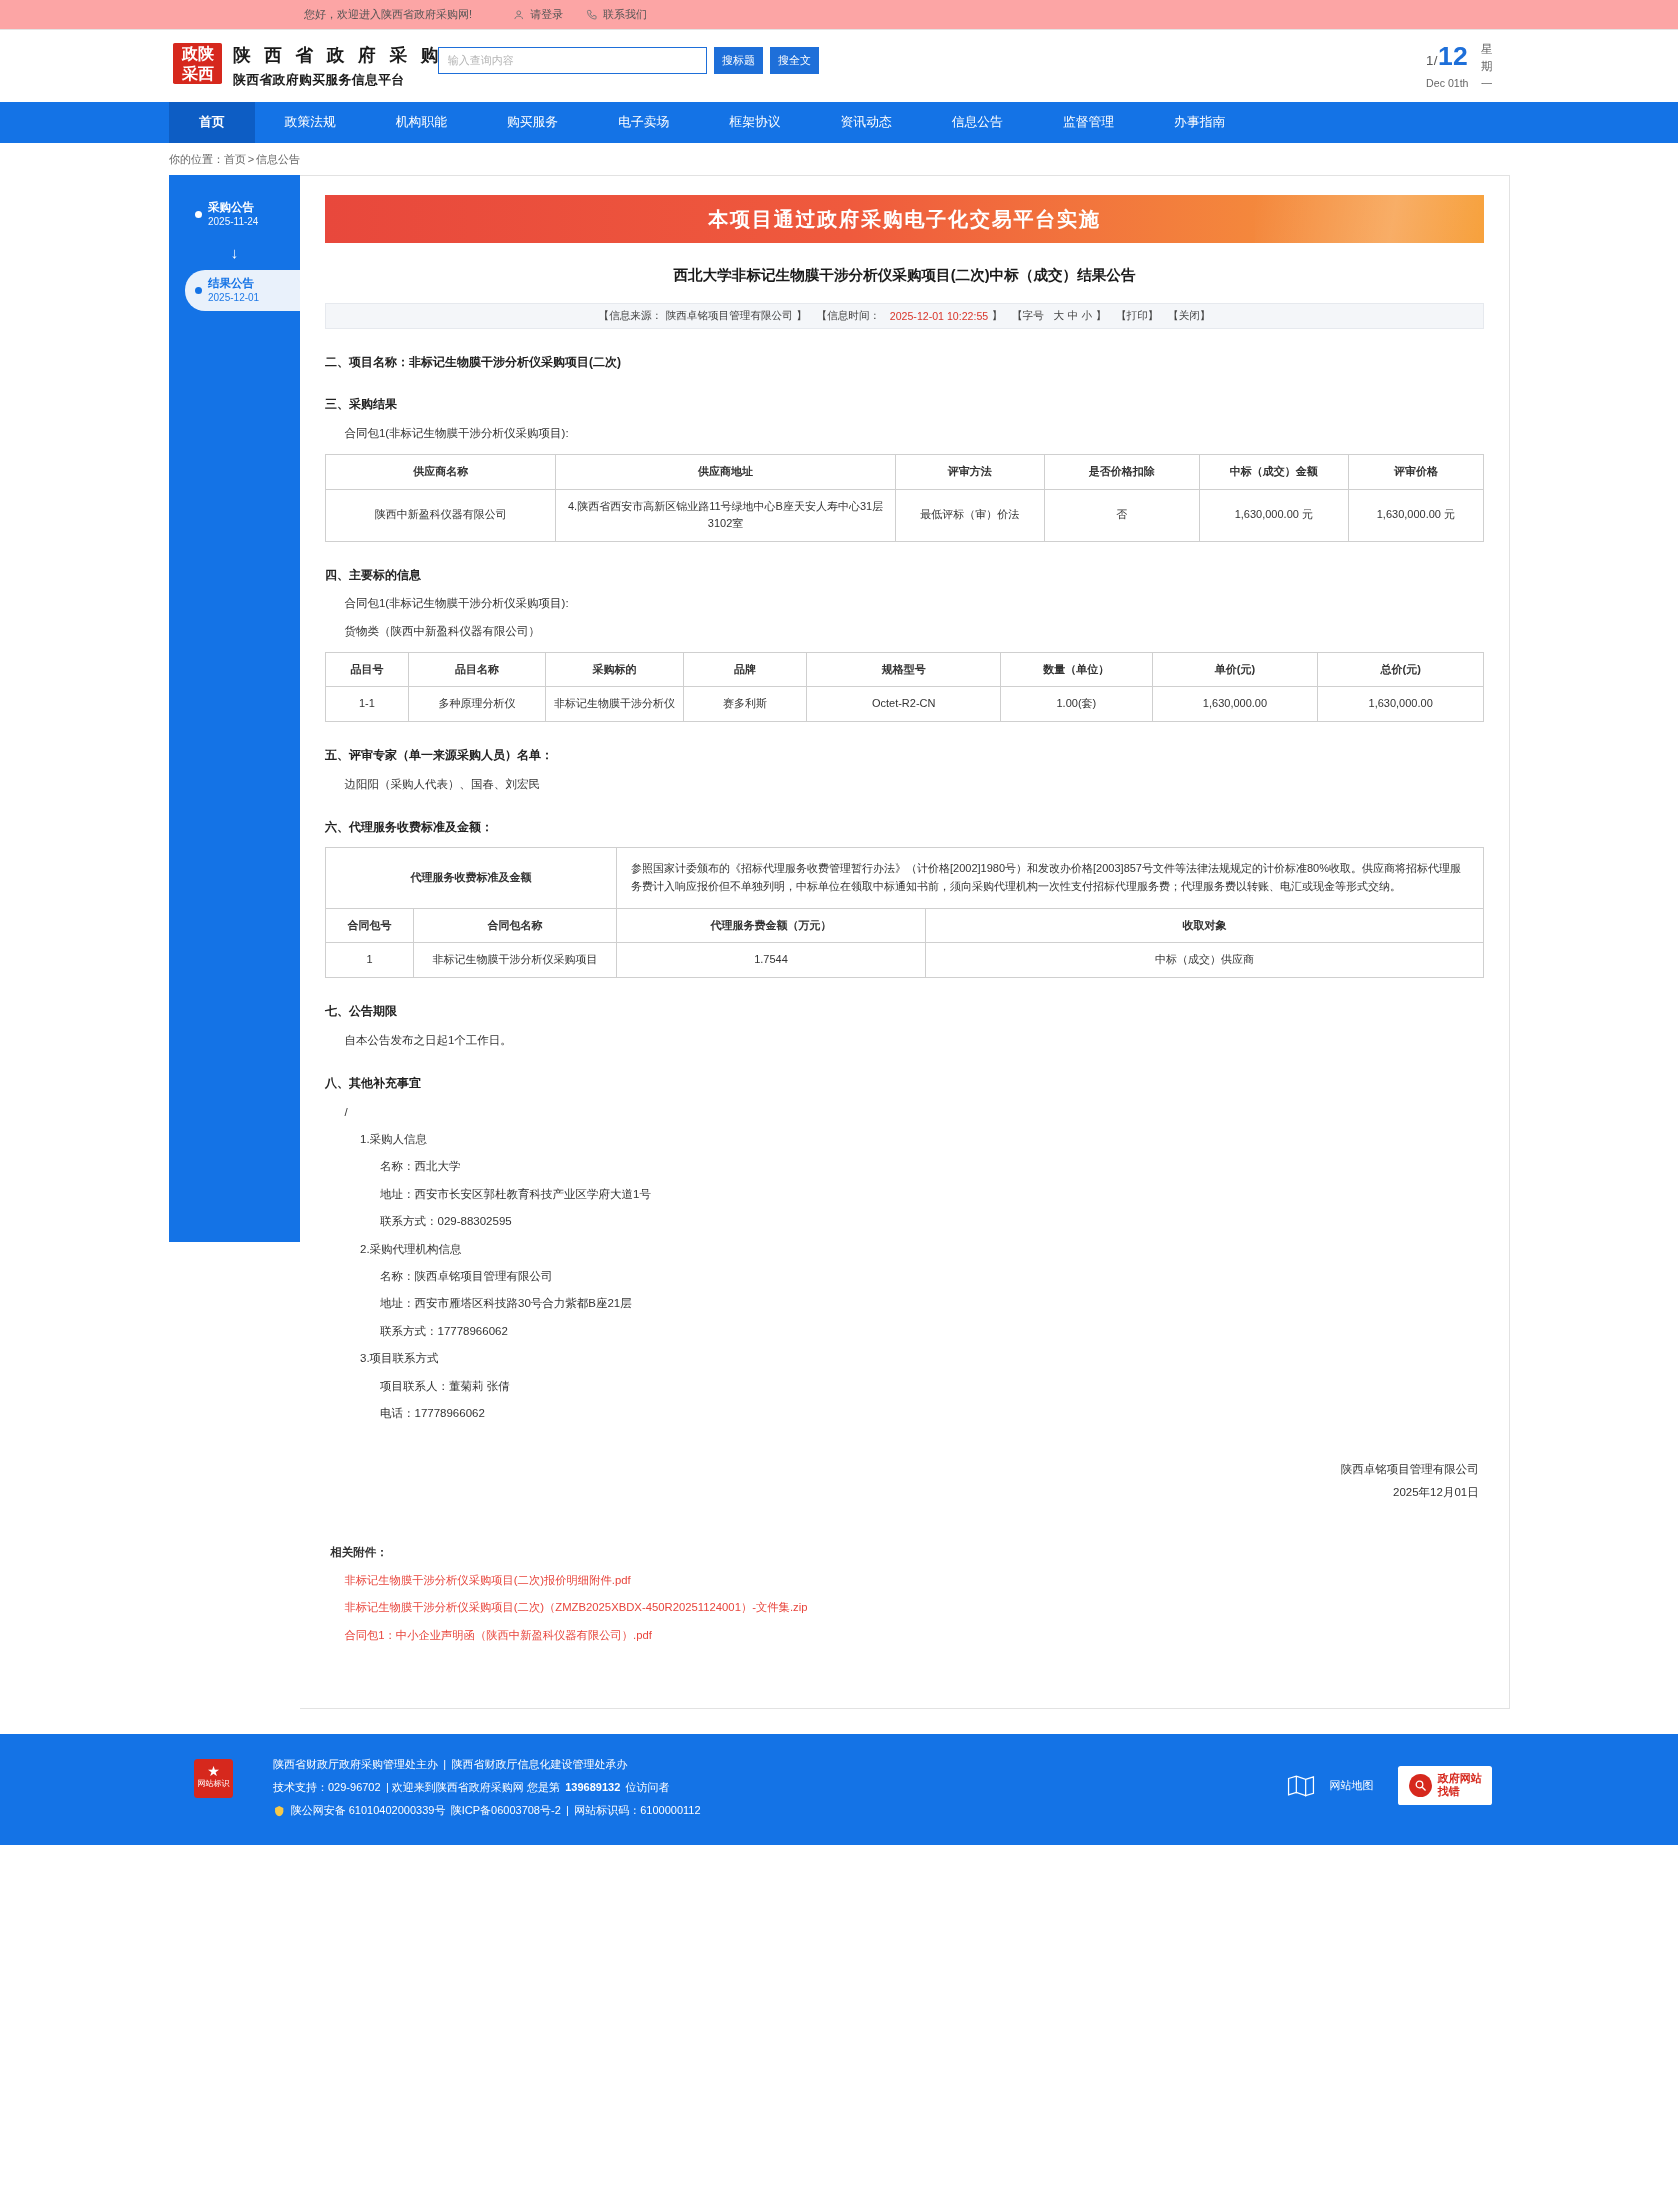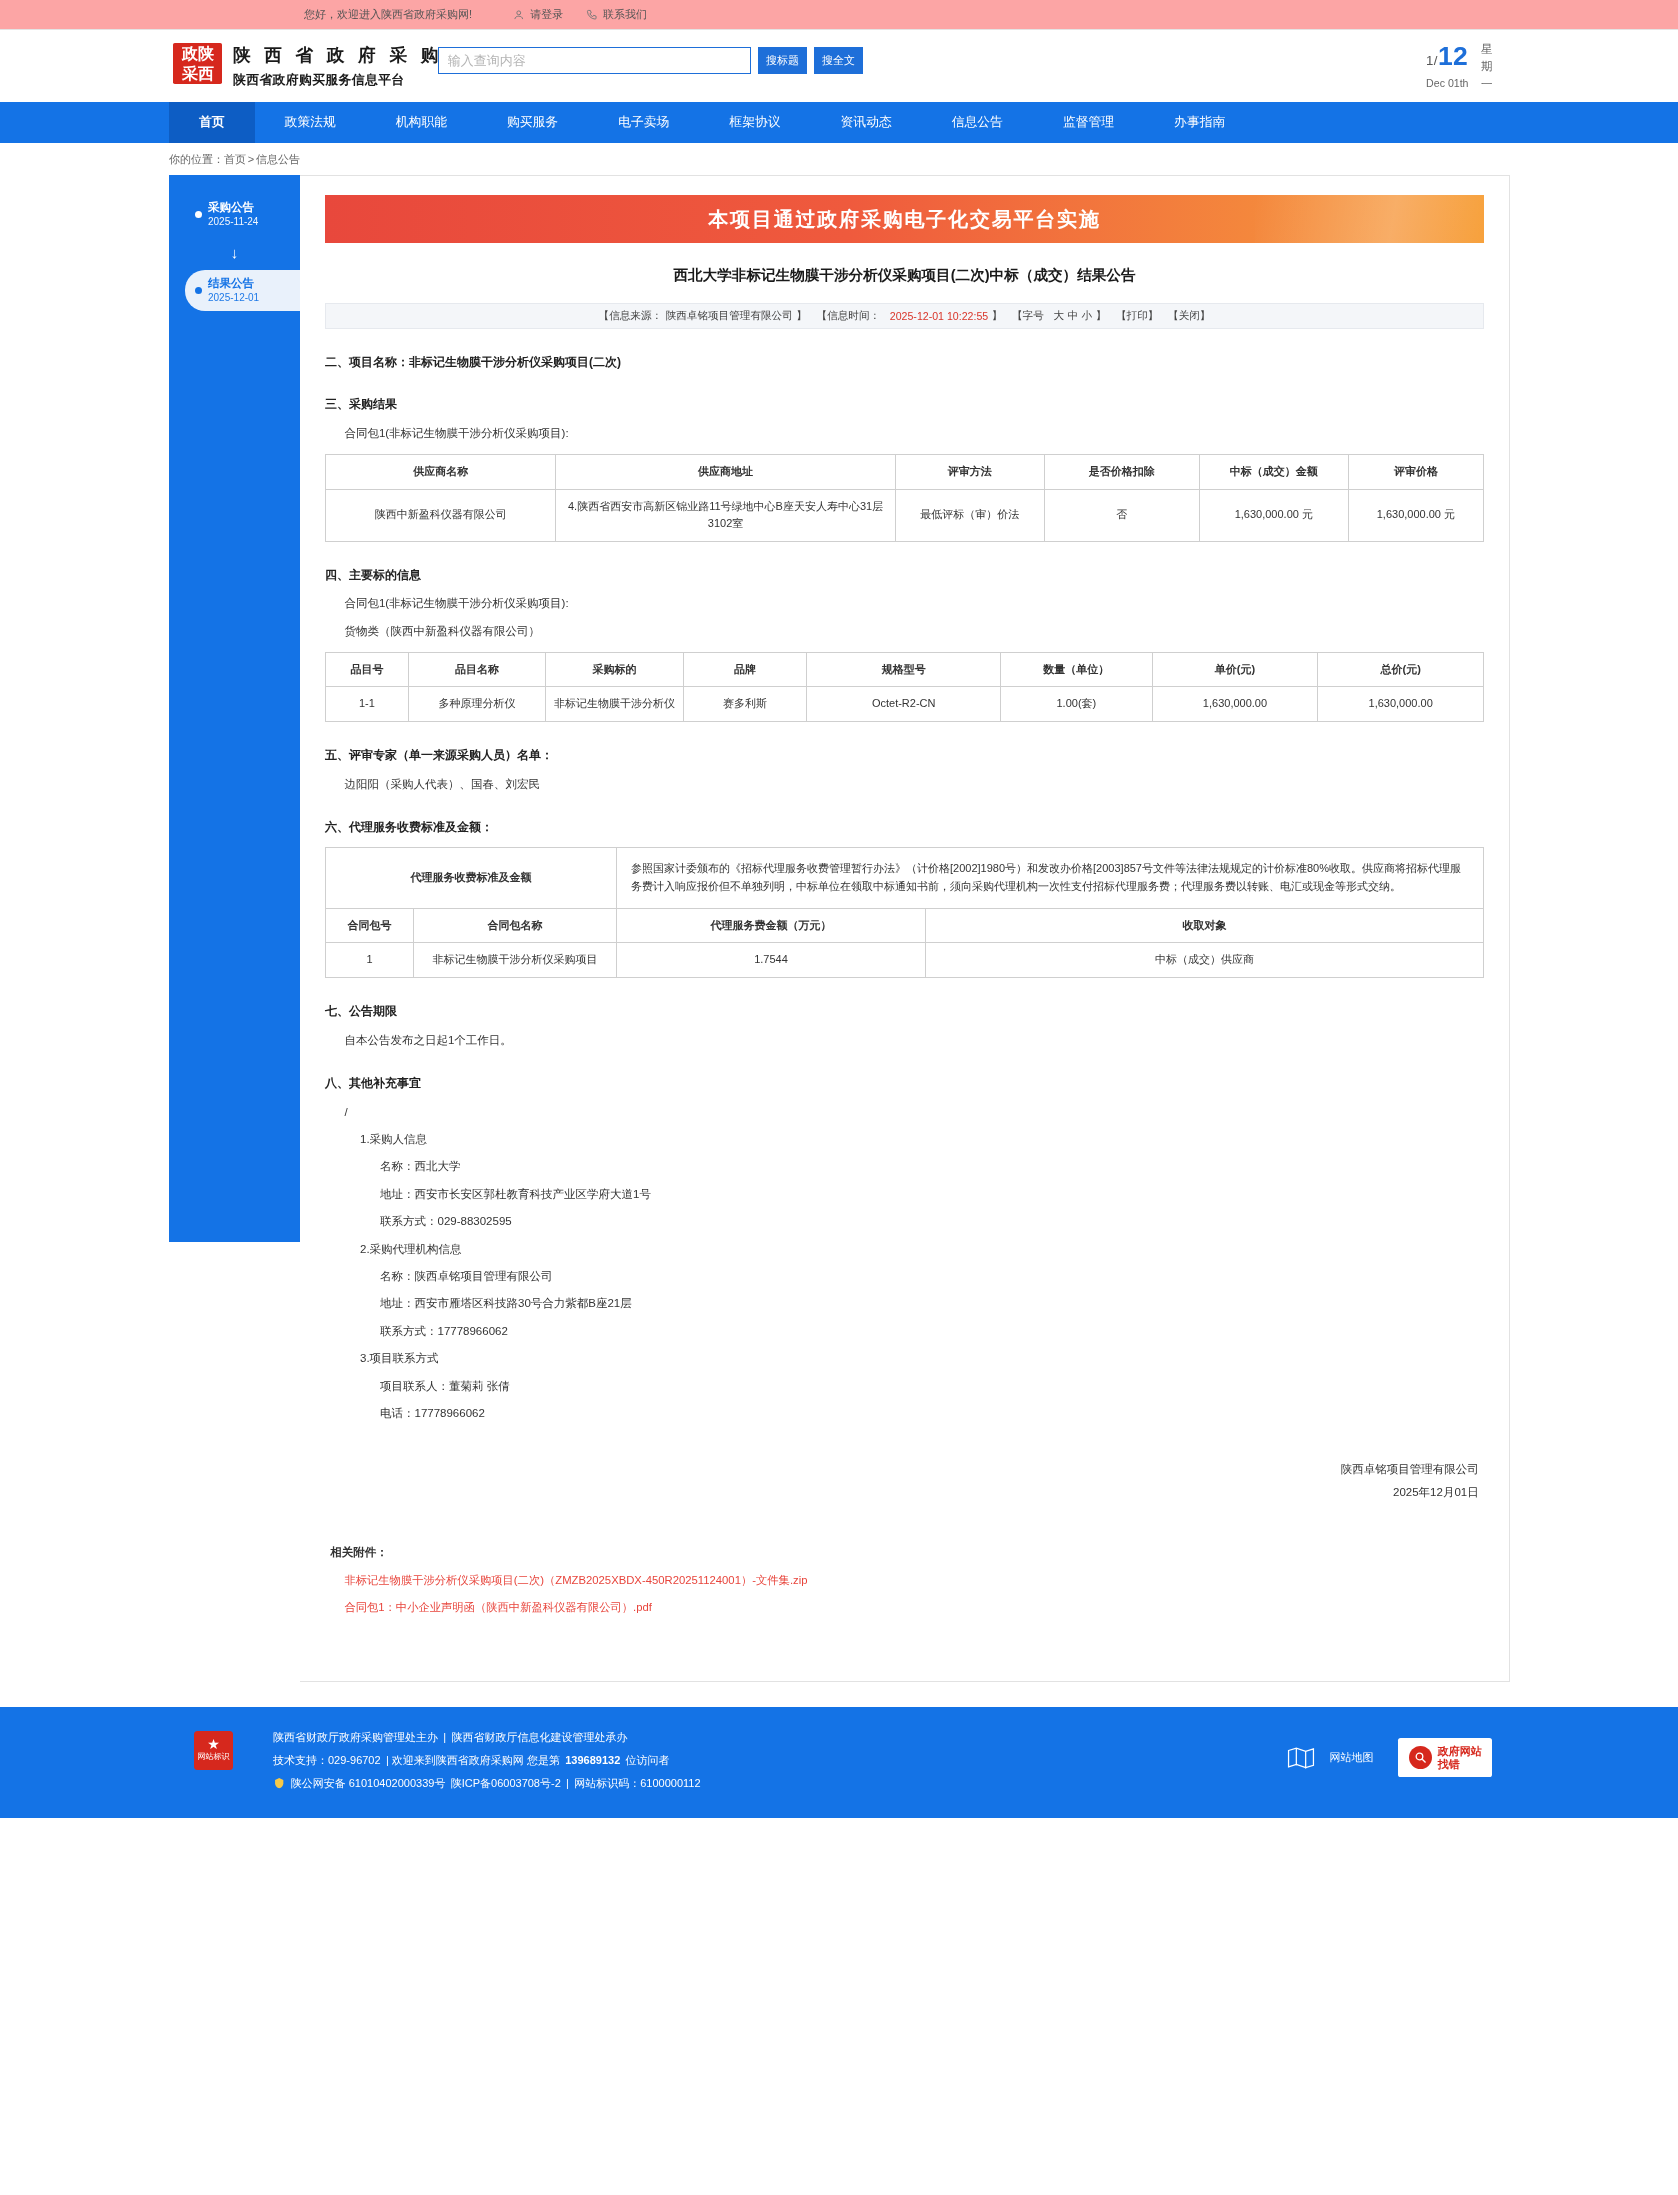--- a/index.html
+++ b/index.html
@@ -71,25 +71,25 @@
     font-size: 12.8px; font-weight: bold; color: #1a1a1a; letter-spacing: 0.4px; margin-top: 4.4px;
   }
   .search-wrap {
     position: absolute;
     left: 269px;
     top: 17px;
     display: flex;
     align-items: stretch;
   }
   .search-input {
-    width: 313px; height: 26.5px;
+    width: 269px; height: 26.5px;
     border: 0.9px solid #1e6fd9;
     outline: none;
     padding: 0 8.8px;
-    font-size: 13px;
+    font-size: 11px;
     color: #333;
   }
   .search-input::placeholder { color: #b5b5b5; }
   .btn-blue {
     height: 26.5px; min-width: 48px;
     background: #1e6fd9; color: #fff;
     border: none; font-size: 11px; cursor: pointer;
     margin-left: 7px; padding: 0 8px;
   }
   .date-block {
@@ -484,20 +484,21 @@
     <div class="para ind3">项目联系人：董菊莉 张倩</div>
     <div class="para ind3">电话：17778966062</div>
 
     <div class="sign">
       <div>陕西卓铭项目管理有限公司</div>
       <div>2025年12月01日</div>
     </div>
 
     <div class="attach-title">相关附件：</div>
     <div class="attach">
+      <a>非标记生物膜干涉分析仪采购项目(二次)报价明细附件.pdf</a>
       <a>非标记生物膜干涉分析仪采购项目(二次)（ZMZB2025XBDX-450R20251124001）-文件集.zip</a>
       <a>合同包1：中小企业声明函（陕西中新盈科仪器有限公司）.pdf</a>
     </div>
 
   </div>
 </div>
 
 <div class="footer">
   <div class="footer-inner">
     <div class="f-badge">

